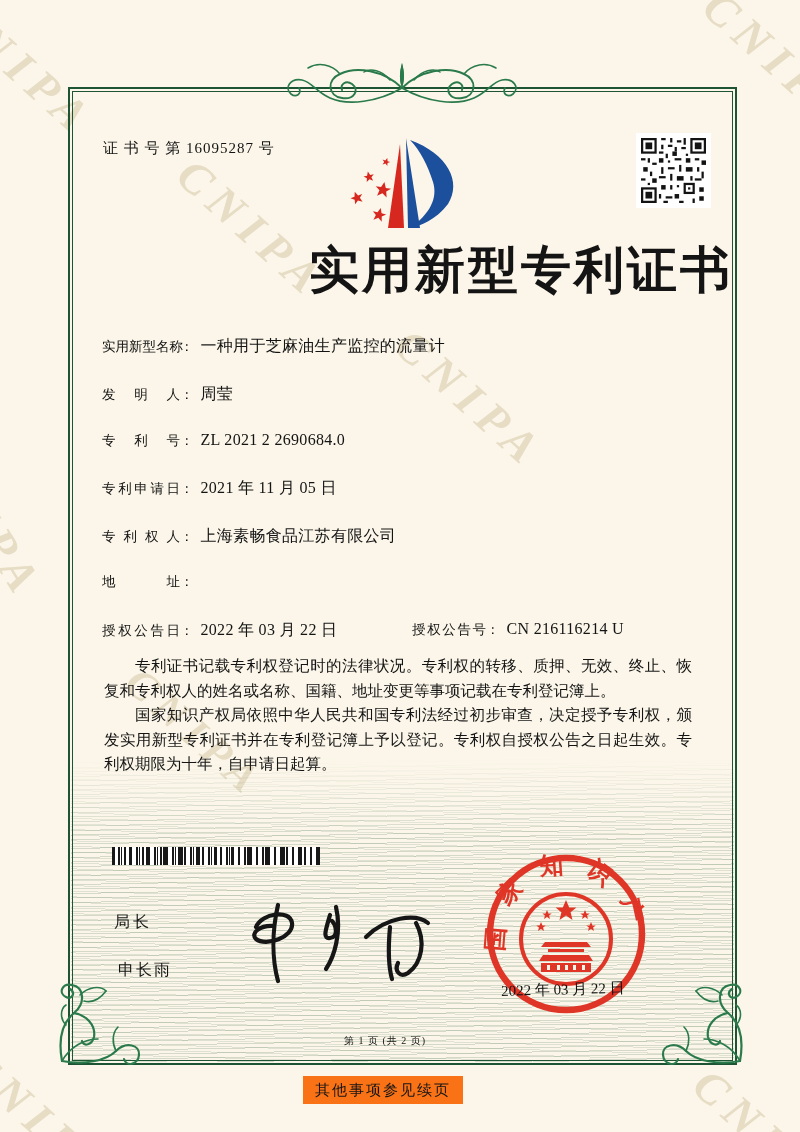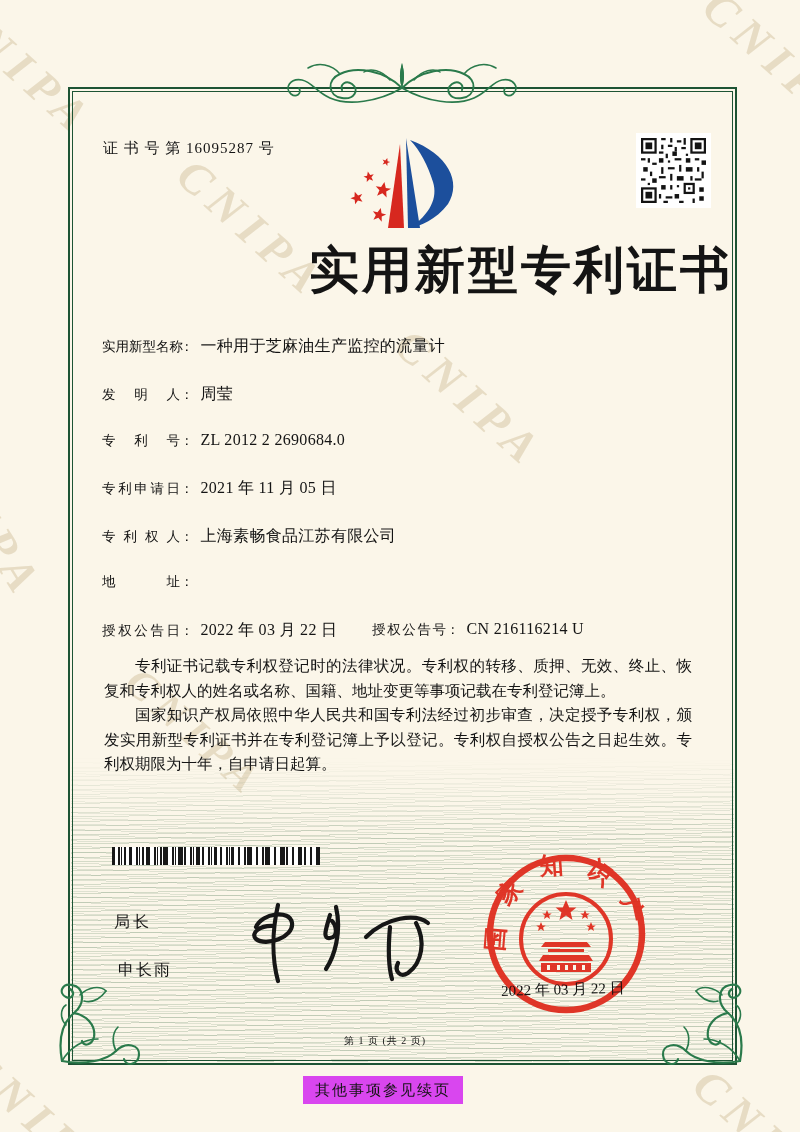--- a/index.html
+++ b/index.html
@@ -54,21 +54,21 @@
   .title{
     position:absolute;z-index:4;left:68px;top:237px;width:665px;
     text-align:right;font-size:50px;font-weight:bold;letter-spacing:3px;
   }
   .row{position:absolute;z-index:4;left:102px;display:flex;align-items:baseline;white-space:nowrap;}
   .r1{top:336px}.r2{top:384px}.r3{top:431px}.r4{top:478px}.r5{top:526px}.r6{top:573px}.r7{top:620px}
   .flabel{display:inline-block;width:78px;font-size:13.5px;text-align:justify;text-align-last:justify;}
   .fcolon{font-size:13.5px;}
   .fvalue{font-size:16px;margin-left:7px;white-space:pre;letter-spacing:.3px;}
   .pair2{position:absolute;left:270px;display:flex;align-items:baseline;}
-  .pair2 .flabel{width:74px;}
+  .pair2 .flabel{width:74px;margin-left:40px;}
   .body-text{
     position:absolute;z-index:4;left:104px;top:654px;width:588px;
     font-size:15.5px;line-height:24.5px;text-align:justify;
   }
   .body-text p{margin:0;text-indent:2em;}
   .barcode{
     position:absolute;z-index:4;left:112px;top:847px;width:208px;height:18px;background:#fff;
     background-image:
       repeating-linear-gradient(90deg,#181818 0 2px,transparent 2px 6px),
       repeating-linear-gradient(90deg,#181818 0 1px,transparent 1px 9px),
@@ -78,21 +78,21 @@
   .officer-name{position:absolute;z-index:4;left:118px;top:944px;font-size:16px;letter-spacing:2px;margin-top:16px;}
   .signature{position:absolute;z-index:4;left:232px;top:893px;width:200px;height:100px;}
   .seal{position:absolute;z-index:5;left:481px;top:849px;width:170px;height:170px;opacity:.94;}
   .seal-date{
     position:absolute;z-index:6;left:501px;top:980px;width:150px;
     font-size:15px;color:#101010;white-space:pre;transform:rotate(-1.5deg);
   }
   .page-num{position:absolute;z-index:4;left:265px;top:1034px;width:240px;text-align:center;font-size:10px;letter-spacing:1px;}
   .cont-box{
     position:absolute;z-index:4;left:303px;top:1076px;width:160px;height:28px;
-    background:#d946ef;display:flex;align-items:center;justify-content:center;
+    background:#f97316;display:flex;align-items:center;justify-content:center;
   }
   .cont-box span{font-size:15px;letter-spacing:2px;}
 </style>
 </head>
 <body>
 
 <div class="page">
 
   <svg width="0" height="0" style="position:absolute">
     <defs>
@@ -234,21 +234,21 @@
     <span class="fvalue">一种用于芝麻油生产监控的流量计</span>
   </div>
   <div class="row r2">
     <span class="flabel">发明人</span>
       <span class="fcolon">：</span>
     <span class="fvalue">周莹</span>
   </div>
   <div class="row r3">
     <span class="flabel">专利号</span>
       <span class="fcolon">：</span>
-    <span class="fvalue">ZL 2012 2 2690684.0</span>
+    <span class="fvalue">ZL 2021 2 2690684.0</span>
   </div>
   <div class="row r4">
     <span class="flabel">专利申请日</span>
       <span class="fcolon">：</span>
     <span class="fvalue">2021 年 11 月 05 日</span>
   </div>
   <div class="row r5">
     <span class="flabel">专利权人</span>
       <span class="fcolon">：</span>
     <span class="fvalue">上海素畅食品江苏有限公司</span>

